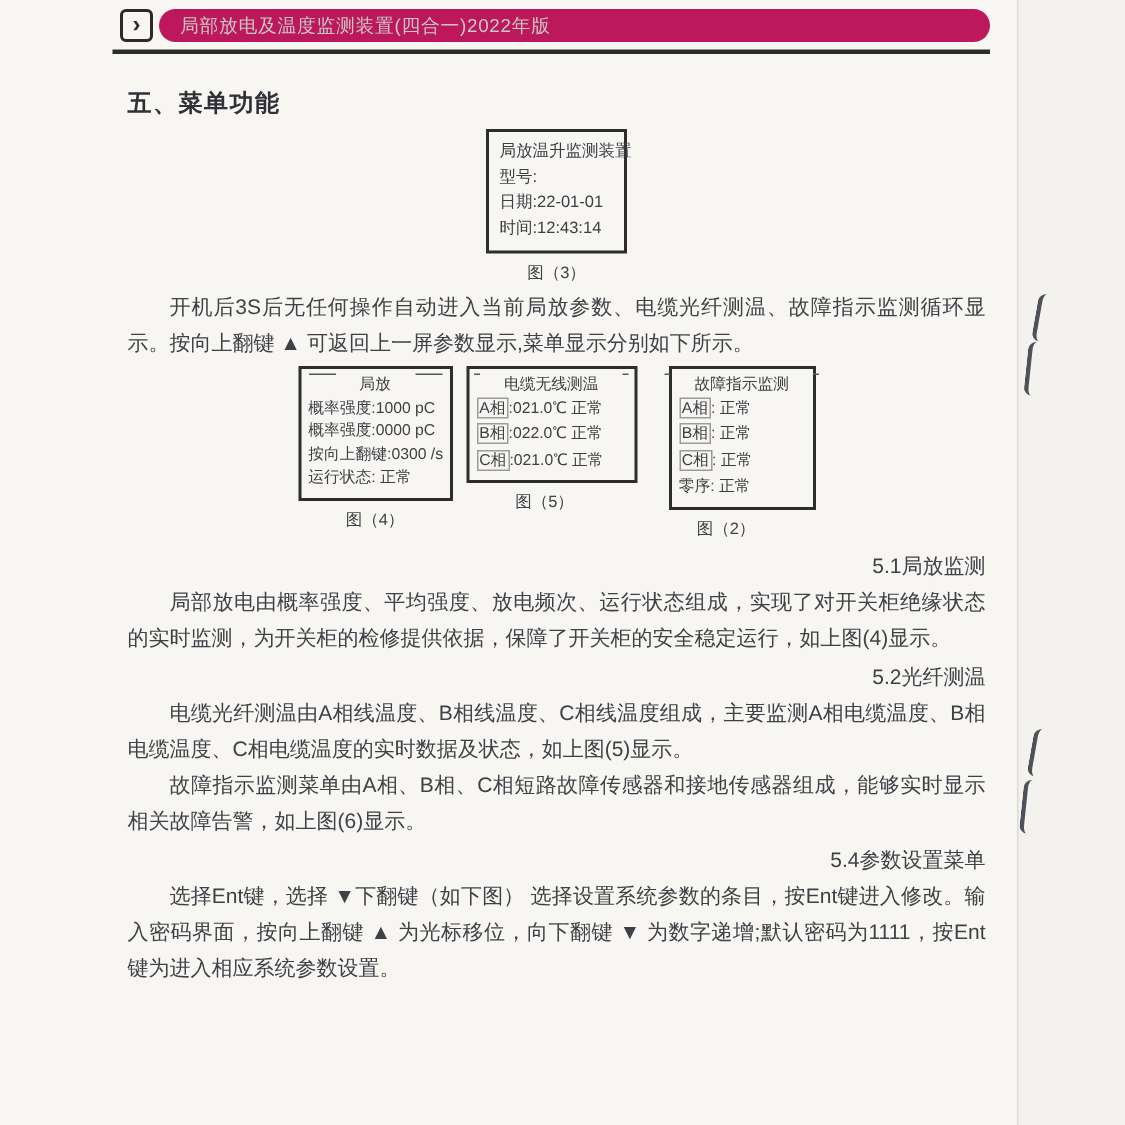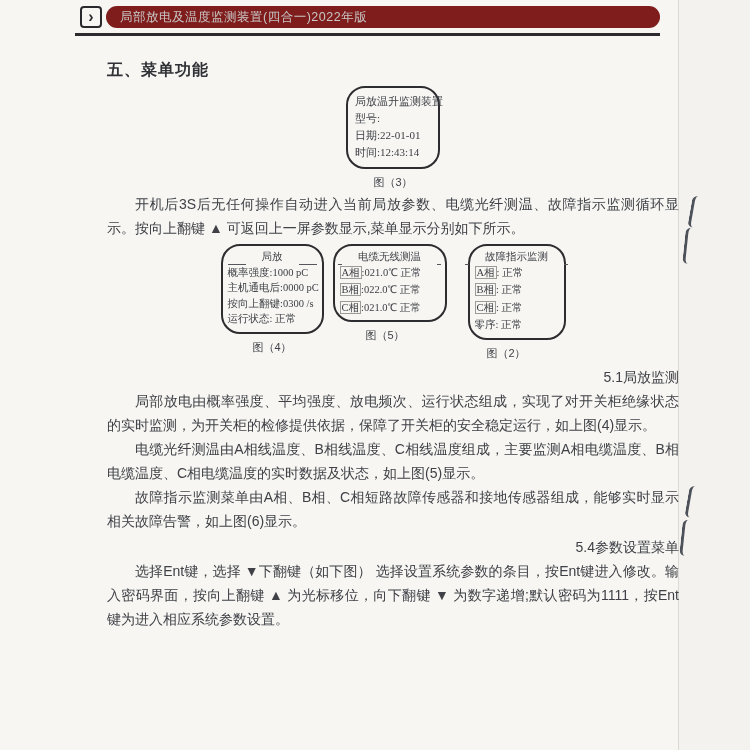--- a/index.html
+++ b/index.html
@@ -15,59 +15,59 @@
   .nav-box{
     position:absolute;left:80px;top:6px;
     width:18px;height:18px;
     border:2px solid #2a2a2c;border-radius:4px;
     display:flex;align-items:center;justify-content:center;
     color:#2a2a2c;font-size:16px;font-weight:bold;line-height:1;
   }
   .head-bar{
     position:absolute;left:106px;top:6px;
     width:554px;height:22px;box-sizing:border-box;
-    background:#7f1d1d;border-radius:11px;
+    background:#be185d;border-radius:11px;
     color:#c8c8c6;font-size:12.5px;line-height:22px;
     padding-left:14px;letter-spacing:0.5px;
     white-space:nowrap;overflow:hidden;
   }
   .head-rule{
     position:absolute;left:75px;top:33px;
     width:585px;height:3px;background:#2c2c2e;
   }
   
   .content{
     position:absolute;left:85px;top:56px;width:572px;
-    font-size:14px;line-height:24px;text-align:justify;margin-left:22px;
+    font-size:14px;line-height:24px;text-align:justify;
   }
   .section-title{
     font-size:16px;font-weight:bold;color:#303136;
     margin:2px 0 4px;letter-spacing:1px;text-align:left;
   }
   .para{margin:0;text-indent:2em;}
   .sub-head{margin:2px 0 0;padding-left:1.5em;text-align:right;}
   .sub-body{margin:0;text-indent:2em;}
   
   .fig-wrap{display:flex;flex-direction:column;align-items:center;margin:2px 0 0;}
   .screens-row{display:flex;justify-content:center;align-items:flex-start;margin:4px 0 0;}
   .screen{
-    border:2px solid #2d2d30;border-radius:19px;
+    border:2px solid #2d2d30;border-radius:0;
     color:#3c3e43;background:transparent;
-    box-sizing:border-box;text-align:left;font-family:Liberation Serif, serif;
+    box-sizing:border-box;text-align:left;
   }
   .screen3{width:94px;padding:5px 7px 6px;font-size:11px;line-height:17px;}
   .screen3 .s3-title{white-space:nowrap;}
   .caption{font-size:11px;line-height:20px;margin-top:3px;text-indent:0;text-align:left;}
   .fig-col{display:flex;flex-direction:column;align-items:center;}
   .screen-sm{font-size:10.5px;line-height:15.5px;padding:3px 5px 5px;}
   .screen4{width:103px;}
   .screen5{width:114px;margin-left:9px;}
   .screen6{width:98px;margin-left:21px;}
   .mt2{margin-top:2px;}
-  .screen-title{display:flex;align-items:flex-end;gap:16px;white-space:nowrap;justify-content:center;}
+  .screen-title{display:flex;align-items:flex-start;gap:16px;white-space:nowrap;justify-content:center;}
   .tline{flex:1;height:1px;background:#55575c;min-width:4px;}
   .srow{white-space:nowrap;}
   .lbl-boxed{border:1px solid #9b9b98;padding:0 1px;}
   
   .page-edge{
     position:absolute;left:678px;top:0;width:72px;height:750px;
     background:#f3f2ee;border-left:1px solid #dbd9d4;
   }
   .hook{
     position:absolute;width:8px;height:32px;
@@ -118,21 +118,21 @@
     <div class="screens-row">
 
       <div class="fig-col">
         <div class="screen screen-sm screen4">
           <div class="screen-title">
             <span class="tline"></span>
             <span>局放</span>
             <span class="tline"></span>
           </div>
           <div class="srow">概率强度:1000 pC</div>
-          <div class="srow">主机通电后:0000 pC</div>
+          <div class="srow">概率强度:0000 pC</div>
           <div class="srow">按向上翻键:0300 /s</div>
           <div class="srow">运行状态: 正常</div>
         </div>
         <div class="caption">图（4）</div>
       </div>
 
       <div class="fig-col">
         <div class="screen screen-sm screen5">
           <div class="screen-title">
             <span class="tline"></span>
@@ -159,20 +159,21 @@
           <div class="srow mt2"><span>零序</span><span>: 正常</span></div>
         </div>
         <div class="caption">图（2）</div>
       </div>
 
     </div>
 
     <p class="sub-head">5.1局放监测</p>
     <p class="sub-body">局部放电由概率强度、平均强度、放电频次、运行状态组成，实现了对开关柜绝缘状态的实时监测，为开关柜的检修提供依据，保障了开关柜的安全稳定运行，如上图(4)显示。</p>
 
+    <p class="sub-head">5.2光纤测温</p>
     <p class="sub-body">电缆光纤测温由A相线温度、B相线温度、C相线温度组成，主要监测A相电缆温度、B相电缆温度、C相电缆温度的实时数据及状态，如上图(5)显示。</p>
 
     <p class="sub-body">故障指示监测菜单由A相、B相、C相短路故障传感器和接地传感器组成，能够实时显示相关故障告警，如上图(6)显示。</p>
 
     <p class="sub-head">5.4参数设置菜单</p>
     <p class="sub-body">选择Ent键，选择 ▼下翻键（如下图） 选择设置系统参数的条目，按Ent键进入修改。输入密码界面，按向上翻键 ▲ 为光标移位，向下翻键 ▼ 为数字递增;默认密码为1111，按Ent键为进入相应系统参数设置。</p>
 
   </div>
 </div>
 

